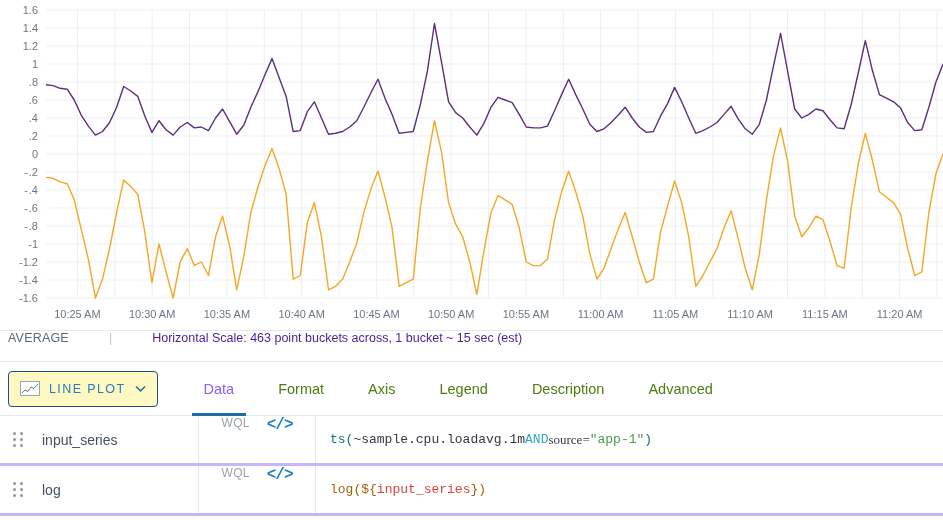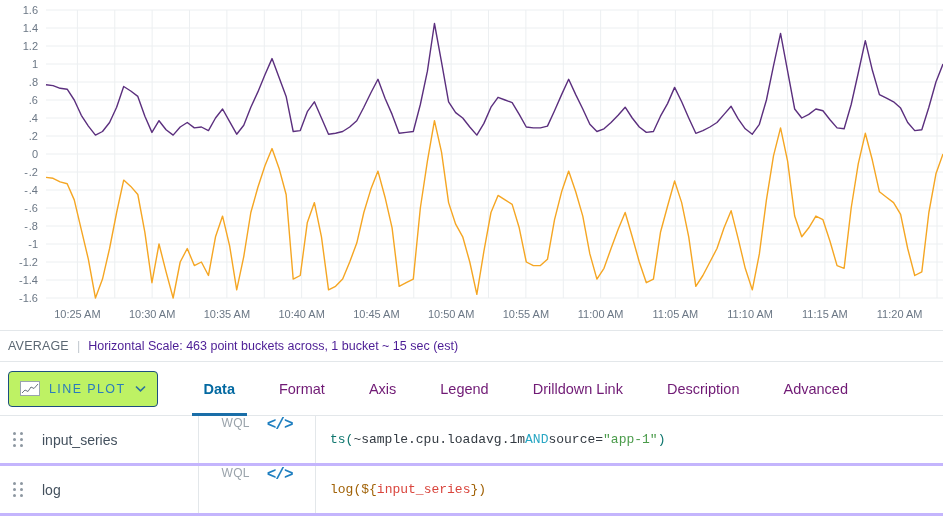--- a/index.html
+++ b/index.html
@@ -27,23 +27,23 @@
   }
   .ytick { text-anchor: end; }
   .xtick { text-anchor: middle; }
 
   
   .status-bar {
     height: 32px;
     border-top: 1px solid #e3e7ea;
     border-bottom: 1px solid #e3e7ea;
     display: flex;
-    align-items: center;
     padding: 0 8px;
     background: #fff;
+    gap: 32px;
   }
   .status-agg {
     font-size: 12.5px;
     color: #5c6873;
     letter-spacing: .2px;
   }
   .status-sep {
     color: #c2c9d0;
     margin: 0 8px;
     font-size: 12.5px;
@@ -64,21 +64,21 @@
   }
   .plot-type-btn {
     display: flex;
     align-items: center;
     height: 36px;
     border: 1.5px solid #1c4e80;
     border-radius: 4px;
     padding: 0 11px;
     margin-right: 24px;
     cursor: pointer;
-    background: #bef264;
+    background: #fef9c3;
     flex: 0 0 auto;
   }
   .plot-icon {
     width: 20px; height: 15px;
     border: 1px solid #9aa4ae;
     margin-right: 9px;
     display: block;
     position: relative;
     background: #fff;
   }
@@ -95,27 +95,27 @@
     color: #2a6f9e;
     display: inline-block;
     line-height: 0;
   }
   .tabs { display: flex; align-items: stretch; height: 54px; }
   .tab {
     display: flex;
     align-items: center;
     padding: 0 22px;
     font-size: 14.5px;
-    color: #701a75;
+    color: #4d7c0f;
     cursor: pointer;
     position: relative;
     height: 54px;
     white-space: nowrap;
   }
-  .tab.active { color: #0369a1; font-weight: bold; }
+  .tab.active { color: #8b5cf6; }
   .tab.active::after {
     content: "";
     position: absolute;
     left: 10px; right: 10px; bottom: 0;
     height: 3px;
     background: #1a6ea8;
   }
 
   
   .query-row {
@@ -180,21 +180,21 @@
     padding-left: 14px;
     font-family: "Liberation Mono", monospace;
     font-size: 13px;
     cursor: text;
     overflow: hidden;
     white-space: nowrap;
   }
   .tok-fn      { color: #0f766e; }
   .tok-metric  { color: #333a42; }
   .tok-kw      { color: #2aa7c4; }
-  .tok-plain   { color: #333a42; }
+  .tok-plain   { color: #333a42; font-family: Liberation Serif, serif; }
   .tok-str     { color: #4a9b4a; }
   .tok-orange  { color: #a16207; }
   .tok-var     { color: #d9453d; }
 </style>
 </head>
 <body>
 
 <div id="app">
 
   <div class="chart-area">
@@ -309,23 +309,20 @@
         <div class="tab">
           <span>Format</span>
         </div>
         <div class="tab">
           <span>Axis</span>
         </div>
         <div class="tab">
           <span>Legend</span>
         </div>
         <div class="tab">
-          <span>Drilldown Link</span>
-        </div>
-        <div class="tab">
           <span>Description</span>
         </div>
         <div class="tab">
           <span>Advanced</span>
         </div>
       </div>
   </div>
 
   <div id="query-list">
       <div class="query-row">

